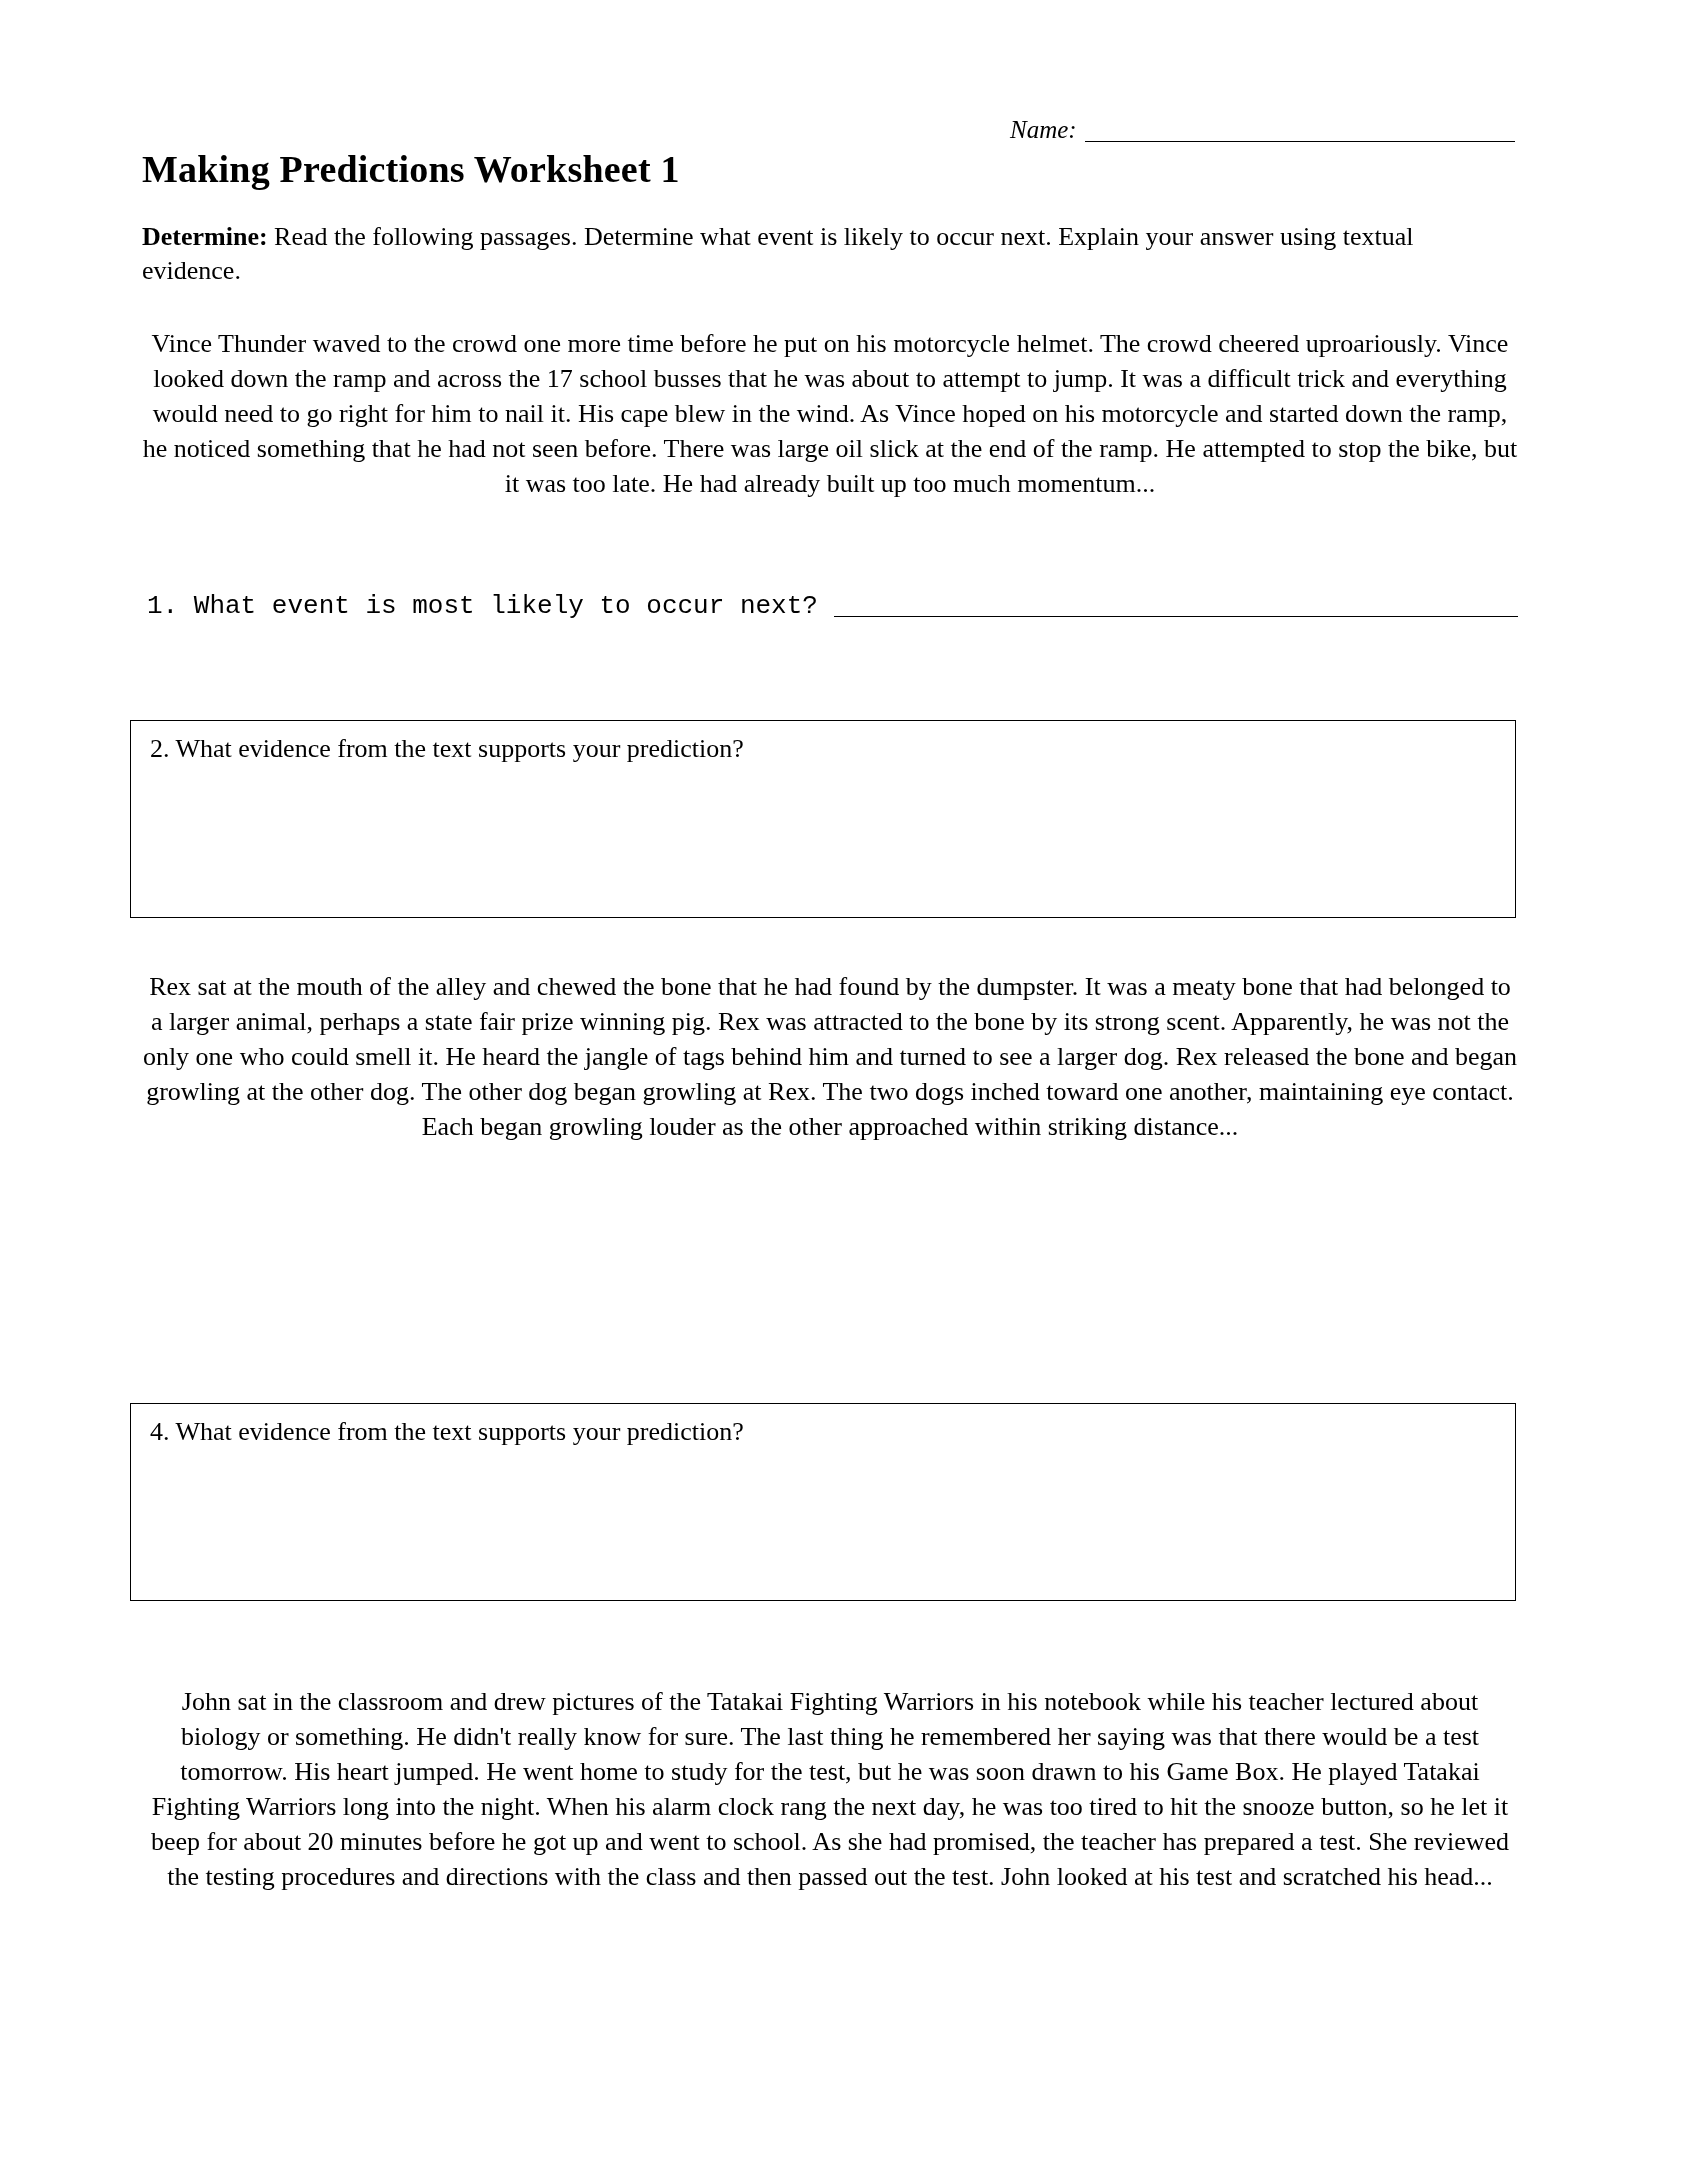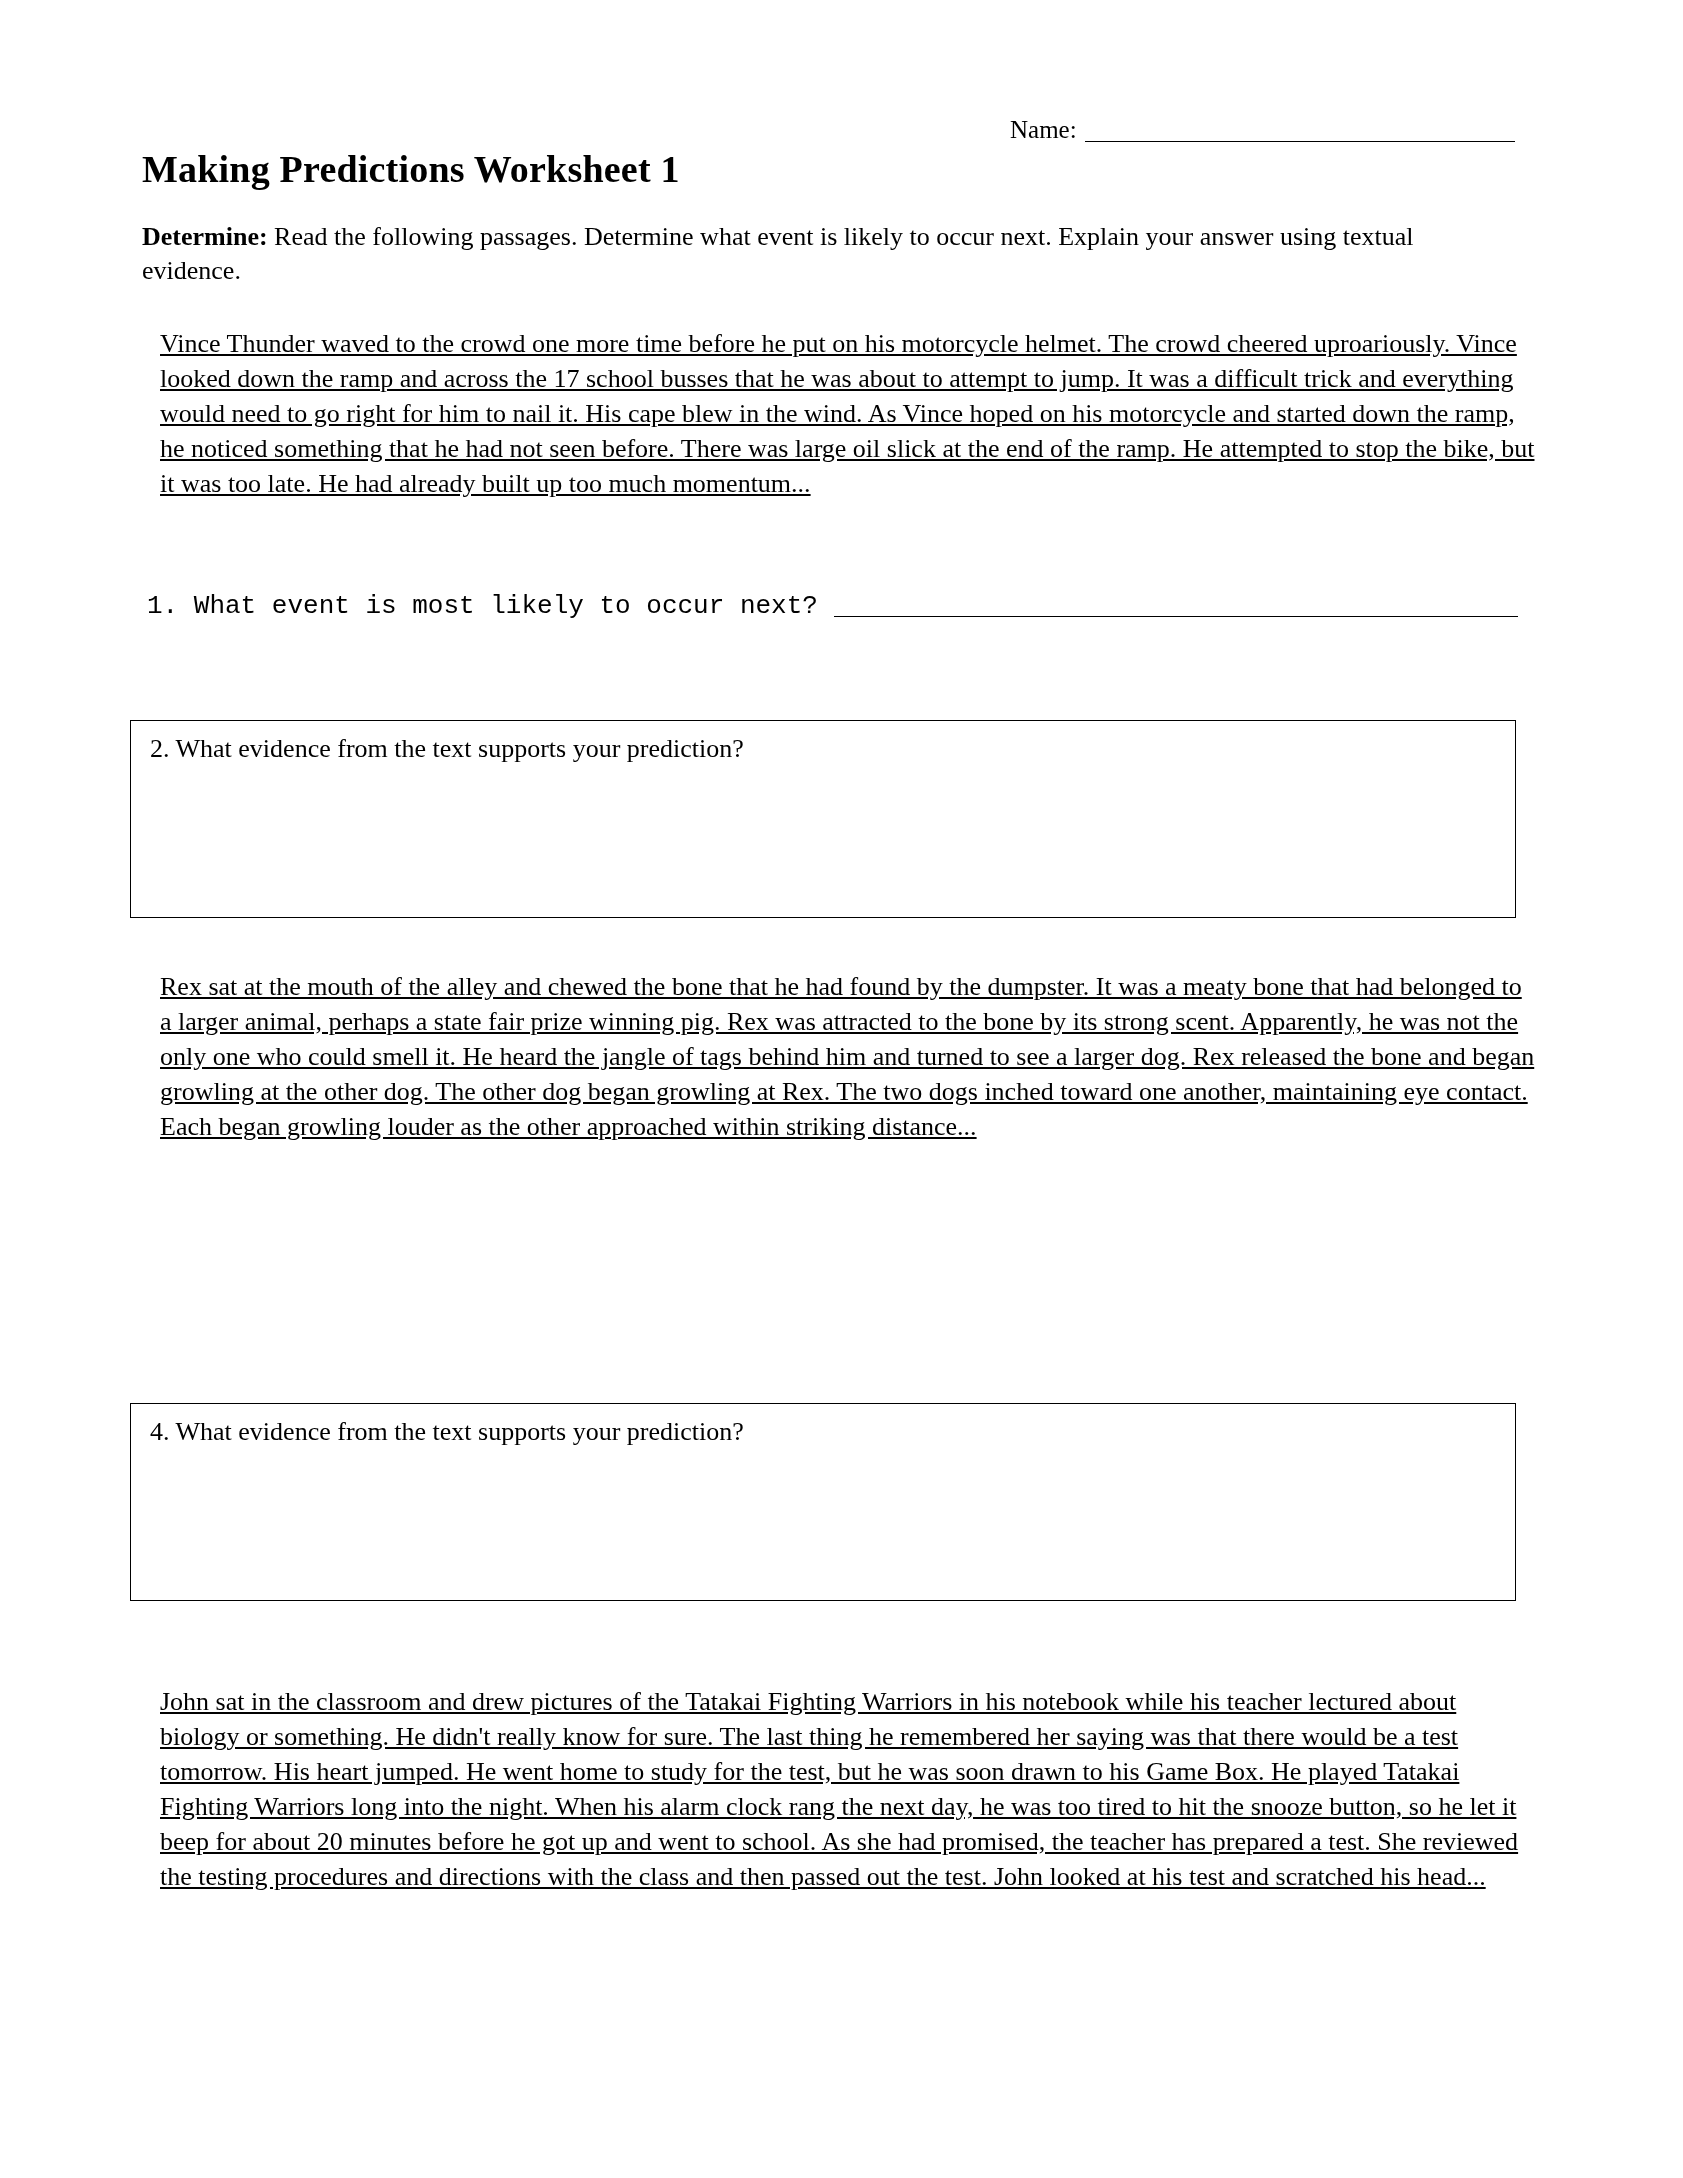--- a/index.html
+++ b/index.html
@@ -31,20 +31,21 @@
     width: 505px;
     display: flex;
     align-items: flex-end;
     font-size: 25px;
   }
   .name-label {
     font-size: 25px;
     white-space: nowrap;
     margin-right: 8px;
     line-height: 1;
+    font-style: italic;
   }
   .name-blank {
     flex: 1;
     border-bottom: 1.6px solid #000;
     height: 22px;
   }
 
   .title {
     position: absolute;
     left: 142px;
@@ -60,26 +61,25 @@
     top: 220px;
     width: 1376px;
     font-size: 26px;
     line-height: 1.32;
     text-align: left;
   }
   .directions b { font-weight: bold; }
 
   .passage {
     position: absolute;
-    left: 160px;
+    left: 142px;
     width: 1376px;
     font-size: 26px;
     line-height: 1.345;
-    text-align: left;
-    text-decoration: underline;
+    text-align: center;
   }
   #passage-1 { top: 327px; }
   #passage-2 { top: 970px; }
   #passage-3 { top: 1653px; margin-top: 32px; }
 
   .q-line {
     position: absolute;
     left: 147px;
     width: 1371px;
     display: flex;

